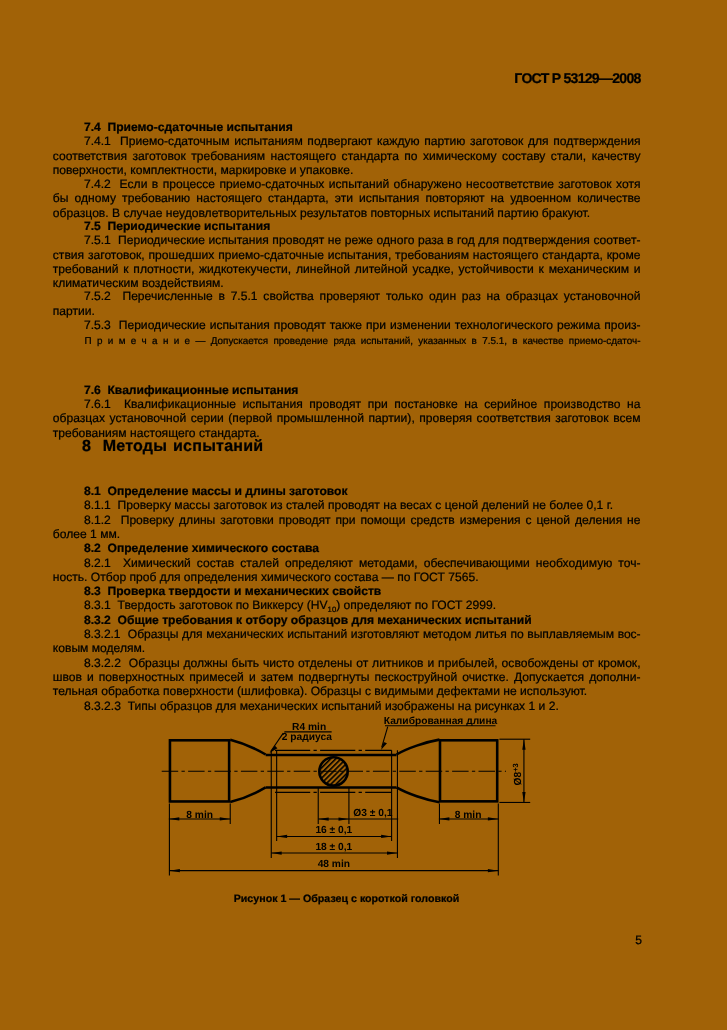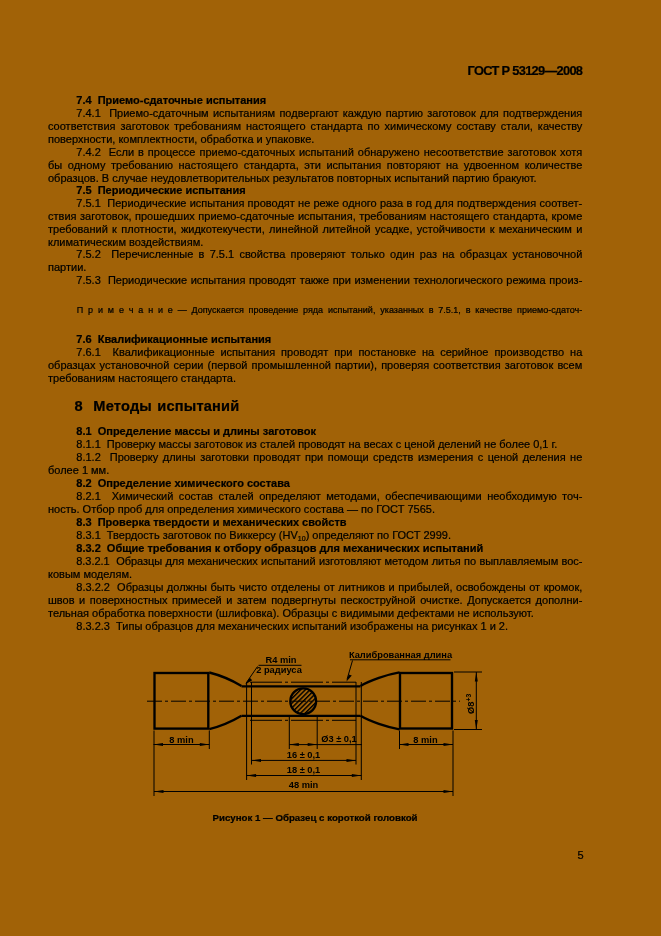--- a/index.html
+++ b/index.html
@@ -1,17 +1,17 @@
 <!DOCTYPE html>
 <html><head><meta charset="utf-8">
 <style>
 html,body{margin:0;padding:0;background:#fff;}
 #page{position:relative;width:661px;height:936px;background:#a16207;overflow:hidden;
   font-family:"Liberation Sans",sans-serif;color:#000;-webkit-text-stroke:0.22px #000;}
-.ln{position:absolute;left:48px;width:534.3px;font-size:11px;line-height:13px;height:13px;white-space:nowrap;}
+.ln{position:absolute;left:48px;width:534.3px;font-size:11px;line-height:13px;height:13px;white-space:nowrap;margin-top:16px;}
 .jj{text-align:justify;text-align-last:justify;white-space:normal;}
 .fj{left:76.3px;width:506px;text-align:justify;text-align-last:justify;white-space:normal;}
 .f2{letter-spacing:-0.05px;}
 .fs{left:76.3px;width:506px;}
 .lj{}
 .hd{left:76.3px;width:506px;font-weight:bold;}
 .hh{position:absolute;left:74.5px;font-size:14.6px;font-weight:bold;line-height:15px;white-space:nowrap;letter-spacing:0.2px;word-spacing:1px;}
 .nt{position:absolute;left:48px;width:534.3px;font-size:9px;line-height:10.5px;white-space:nowrap;}
 .nf{left:76.8px;width:505.5px;text-align:justify;text-align-last:justify;white-space:normal;}
 sub{font-size:7px;vertical-align:baseline;position:relative;top:2px;}
@@ -20,21 +20,21 @@
 <div id="page">
 
 <div style="position:absolute;top:63.9px;right:78.7px;font-size:12.8px;font-weight:bold;line-height:13px;letter-spacing:-0.68px;">ГОСТ Р 53129—2008</div>
 
 <div class="ln hd" style="top:93.9px">7.4&nbsp;&nbsp;Приемо-сдаточные испытания</div>
 
 <div class="ln fj" style="top:107.2px">7.4.1&nbsp;&nbsp;Приемо-сдаточным испытаниям подвергают каждую партию заготовок для подтверждения</div>
 
 <div class="ln jj" style="top:120.2px">соответствия заготовок требованиям настоящего стандарта по химическому составу стали, качеству</div>
 
-<div class="ln lj" style="top:133.2px">поверхности, комплектности, обработка и упаковке.</div>
+<div class="ln lj" style="top:133.2px">поверхности, комплектности, маркировке и упаковке.</div>
 
 <div class="ln fj" style="top:146.1px">7.4.2&nbsp;&nbsp;Если в процессе приемо-сдаточных испытаний обнаружено несоответствие заготовок хотя</div>
 
 <div class="ln jj" style="top:159.1px">бы одному требованию настоящего стандарта, эти испытания повторяют на удвоенном количестве</div>
 
 <div class="ln lj" style="top:172.1px">образцов. В случае неудовлетворительных результатов повторных испытаний партию бракуют.</div>
 
 <div class="ln hd" style="top:184.3px">7.5&nbsp;&nbsp;Периодические испытания</div>
 
 <div class="ln fj" style="top:197.0px">7.5.1&nbsp;&nbsp;Периодические испытания проводят не реже одного раза в год для подтверждения соответ-</div>

